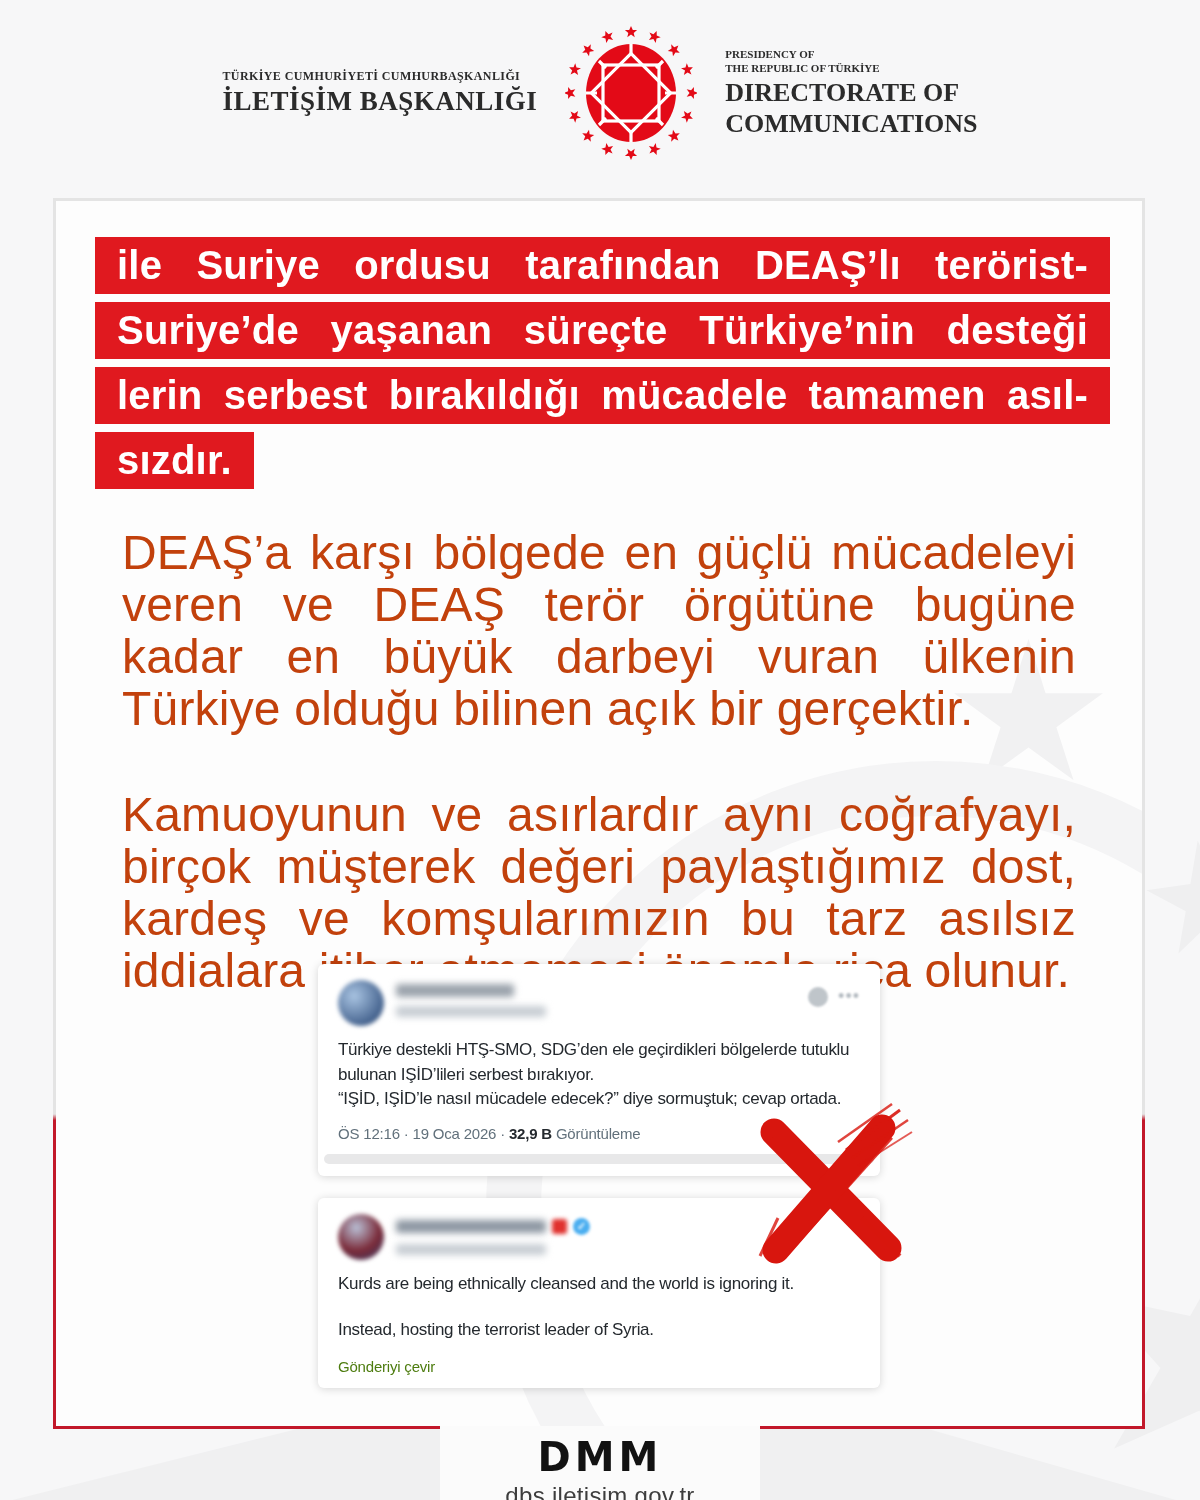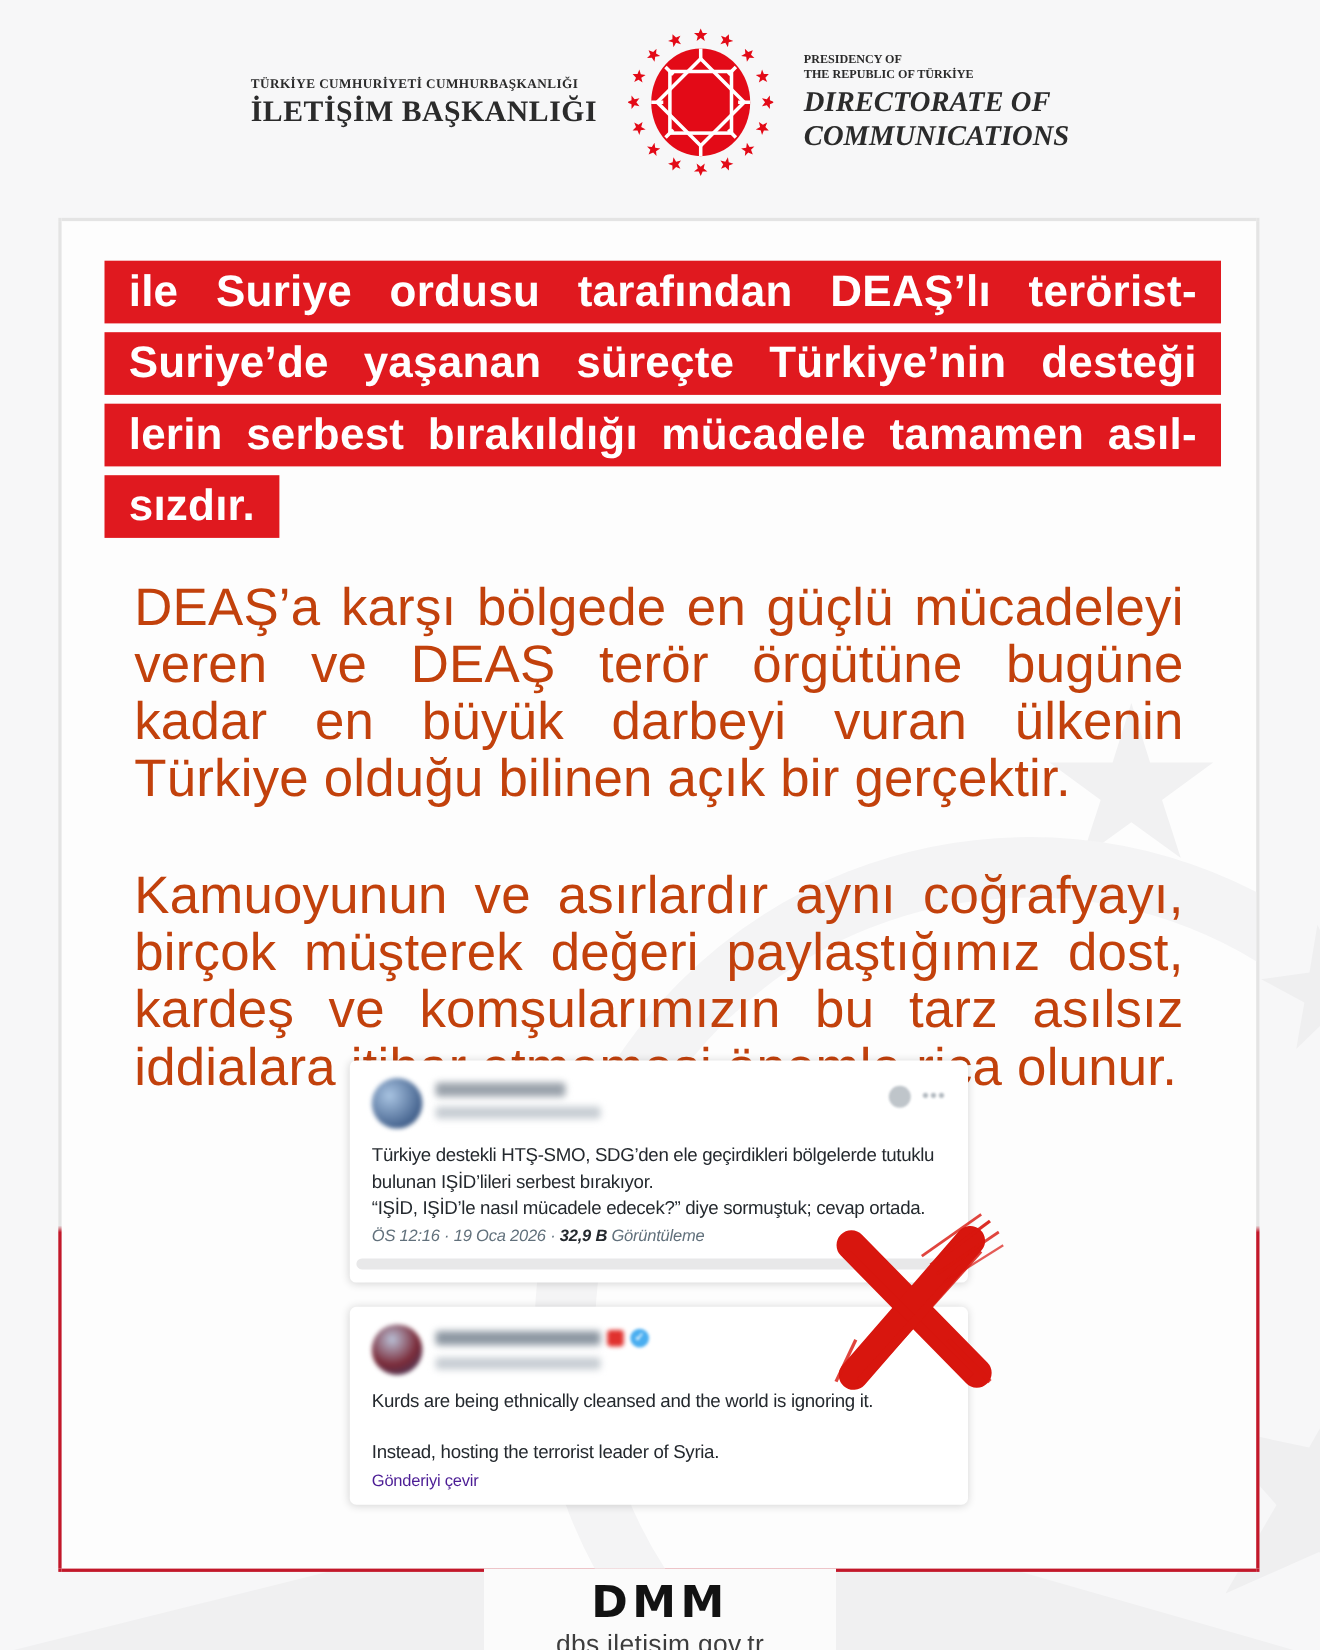--- a/index.html
+++ b/index.html
@@ -23,21 +23,21 @@
   .header {
     position:absolute; top:22px; left:0; right:0;
     display:flex; align-items:center; justify-content:center; gap:28px;
     z-index:3;
   }
   .logo-left { text-align:left; font-family:"Liberation Serif", serif; color:#2b2b2b; }
   .logo-left .small { font-size:12px; font-weight:bold; letter-spacing:0.4px; }
   .logo-left .big   { font-size:27px; font-weight:bold; letter-spacing:0.5px; margin-top:2px; }
   .logo-right { text-align:left; font-family:"Liberation Serif", serif; color:#2b2b2b; }
   .logo-right .small { font-size:11px; font-weight:bold; line-height:1.25; }
-  .logo-right .big   { font-size:26px; font-weight:bold; line-height:1.08; margin-top:3px;font-style:italic; }
+  .logo-right .big   { font-size:26px; font-weight:bold; line-height:1.08; margin-top:3px; }
   .emblem { width:132px; height:142px; }
 
   
   .card {
     position:absolute; left:53px; top:198px; width:1092px; height:1231px;
     background:#fdfdfd;
     border:3px solid;
     border-image: linear-gradient(to bottom, #e4e4e4 0%, #e4e4e4 74.5%, #c2182a 75%) 1;
     z-index:2;
     overflow:hidden;
@@ -98,24 +98,24 @@
   .t-badge-blue {
     width:17px; height:17px; border-radius:50%; background:#4aaef0; filter:blur(1.5px);
     color:#fff; font-size:11px; line-height:17px; text-align:center; font-weight:bold;
   }
   .t-actions { display:flex; align-items:center; gap:10px; color:#9aa2ab; padding-top:6px; }
   .grok-circle { width:20px; height:20px; border-radius:50%; background:#aab2b9; opacity:0.75; filter:blur(1px); }
   .t-more { font-size:18px; letter-spacing:1px; color:#b3bac0; filter:blur(1px); }
   .t-text { margin-top:12px; font-size:17px; line-height:1.45; color:#24292e; letter-spacing:-0.3px; }
   .t-text p + p { margin-top:0; }
   .t-text.spaced p + p { margin-top:21px; }
-  .t-meta { margin-top:3px; font-size:15px; color:#61707b; letter-spacing:-0.2px;font-style:italic; }
+  .t-meta { margin-top:13px; font-size:15px; color:#61707b; letter-spacing:-0.2px; }
   .t-meta b { color:#24292e; }
   .t-divider { height:10px; background:#e8e8e9; border-radius:5px; margin:12px -14px 0 -14px; }
-  .t-translate { margin-top:6px; font-size:15px; color:#4c1d95; letter-spacing:-0.2px; display:inline-block; }
+  .t-translate { margin-top:16px; font-size:15px; color:#4d7c0f; letter-spacing:-0.2px; display:inline-block; }
 
   
   .red-x { position:absolute; left:742px; top:1098px; width:175px; height:180px; z-index:6; }
 
   
   .footer {
     position:absolute; left:440px; top:1426px; width:320px; height:88px;
     background:#fbfbfb;
     z-index:5;
     display:flex; flex-direction:column; align-items:center; justify-content:flex-start;

